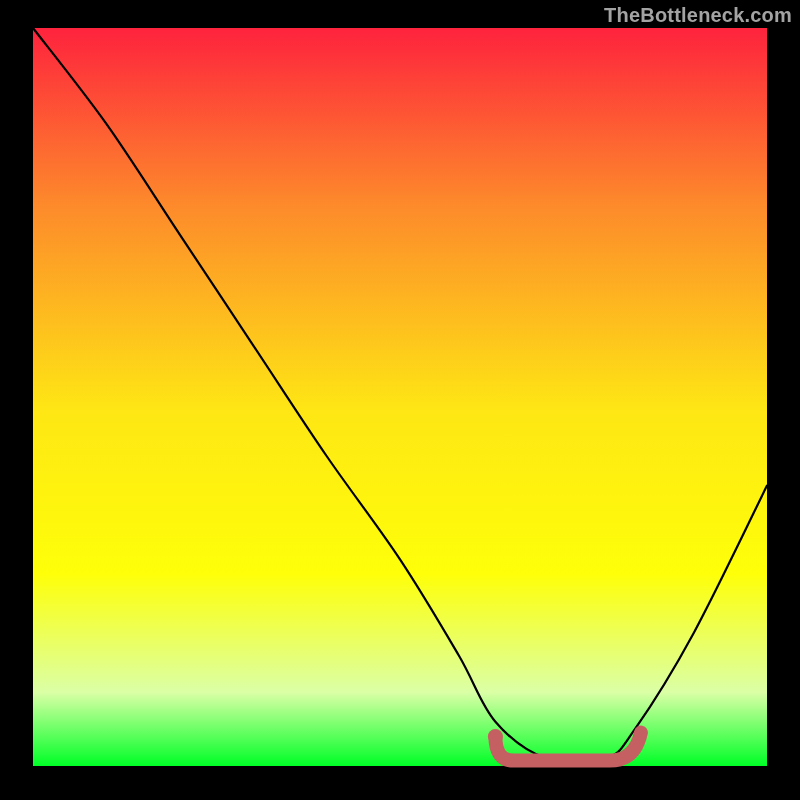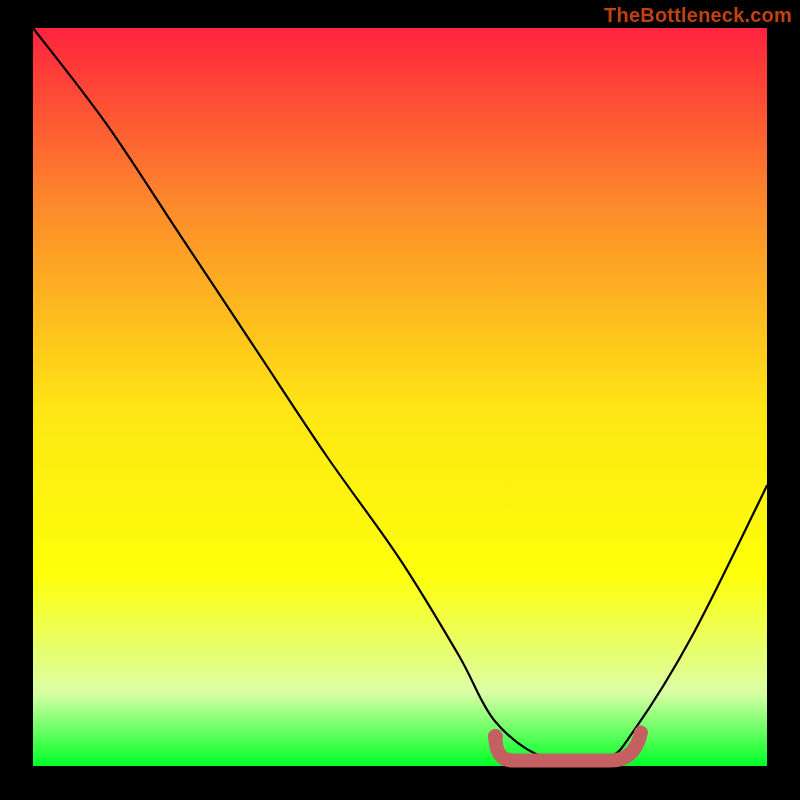--- a/index.html
+++ b/index.html
@@ -17,21 +17,21 @@
     width: 800px;
     height: 800px;
   }
   .watermark {
     position: absolute;
     top: 4px;
     right: 8px;
     font-family: Arial, Helvetica, sans-serif;
     font-size: 20px;
     font-weight: 600;
-    color: #c2410c;
+    color: #a3a3a3;
     letter-spacing: 0.2px;
   }
 </style>
 </head>
 <body>
 
 <svg class="frame" viewBox="0 0 800 800" xmlns="http://www.w3.org/2000/svg">
   <defs>
     <linearGradient id="bg-grad" x1="0" y1="0" x2="0" y2="1">
       <stop offset="0" stop-color="#fe233d"></stop>

